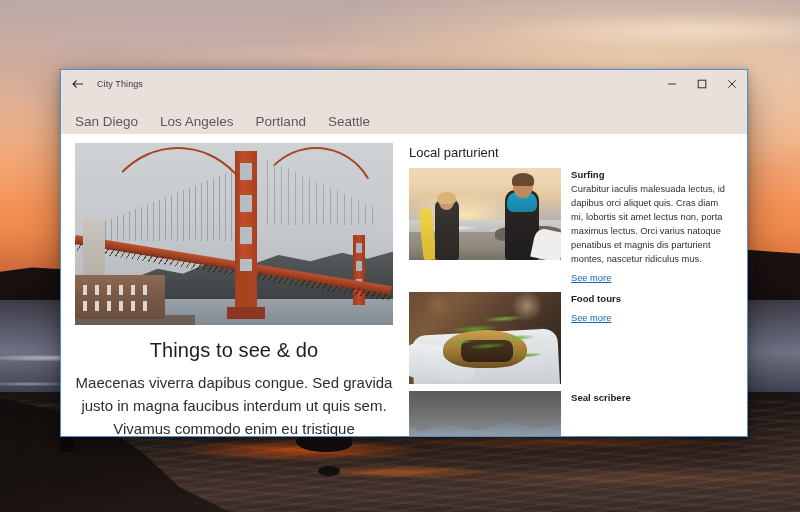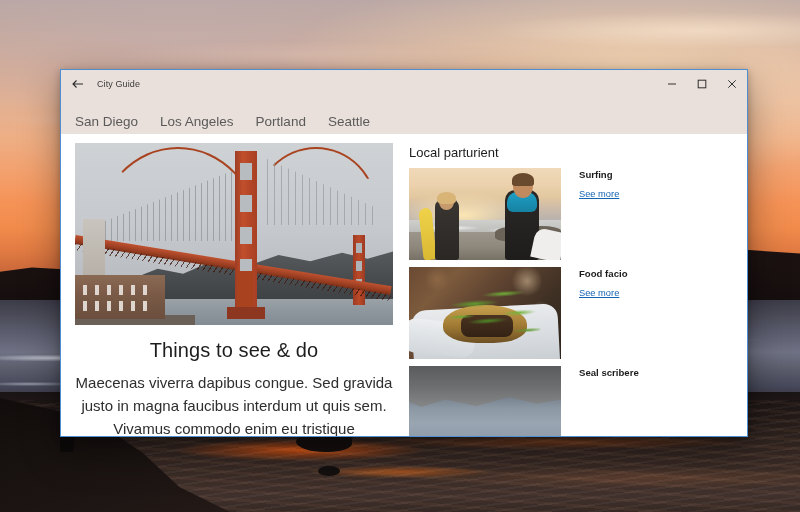--- a/index.html
+++ b/index.html
@@ -320,21 +320,21 @@
     flex: 1;
     padding: 0 14px 0 2px;
     overflow: hidden;
   }
   .right-heading {
     font-size: 13px; color: #1d1d1d; font-weight: 400;
     margin: 2px 0 8px 0;
   }
   .activity-list { display: flex; flex-direction: column; }
   .activity {
-    display: flex; gap: 18px;
+    display: flex; gap: 10px;
     padding-bottom: 7px;
   }
   .act-thumb {
     width: 152px; height: 92px;
     flex: none;
     position: relative; overflow: hidden;
   }
   .act-text { flex: 1; min-width: 0; padding-top: 1px; }
   .act-title {
     font-size: 9.6px; font-weight: bold; color: #1b1b1b;
@@ -476,21 +476,21 @@
   <div class="wp-layer wp-figure"></div>
 
   <div id="app-window">
 
     <div class="titlebar">
       <div class="back-btn">
         <svg width="12" height="10" viewBox="0 0 12 10" fill="none" stroke="#2a2a2a" stroke-width="1.1">
           <path d="M11 5H1M4.5 1.5 1 5l3.5 3.5"></path>
         </svg>
       </div>
-      <div class="app-title">City Guide</div>
+      <div class="app-title">City Things</div>
       <div class="win-controls">
         <div class="win-btn">
           <svg width="10" height="10" viewBox="0 0 10 10" stroke="#303030" stroke-width="1">
               <path d="M1 5h8"></path>
             </svg>
         </div>
         <div class="win-btn">
           <svg width="10" height="10" viewBox="0 0 10 10" fill="none" stroke="#303030" stroke-width="1">
               <rect x="1.2" y="1.2" width="7.6" height="7.6"></rect>
             </svg>
@@ -579,36 +579,37 @@
                 <div class="t-fig-f-head"></div>
                 <div class="t-fig-f-hair"></div>
               <div class="t-fig-m"></div>
                 <div class="t-fig-m-hood"></div>
               <div class="t-fig-m-head"></div>
                 <div class="t-fig-m-hair"></div>
               <div class="t-board-w"></div>
             </div>
             <div class="act-text">
               <div class="act-title">Surfing</div>
+              <div class="act-body">Curabitur iaculis malesuada lectus, id dapibus orci aliquet quis. Cras diam mi, lobortis sit amet lectus non, porta maximus lectus. Orci varius natoque penatibus et magnis dis parturient montes, nascetur ridiculus mus.</div>
               <a class="act-link" href="#">See more</a>
             </div>
           </div>
 
           <div class="activity">
             <div class="act-thumb">
               <div class="t-food-bg"></div>
                 <div class="t-food-blur"></div>
               <div class="t-plate"></div>
                 <div class="t-plate2"></div>
               <div class="t-food-mound"></div>
                 <div class="t-food-meat"></div>
               <div class="t-greens"></div>
             </div>
             <div class="act-text">
-              <div class="act-title">Food facio</div>
+              <div class="act-title">Food tours</div>
               <a class="act-link" href="#">See more</a>
             </div>
           </div>
 
           <div class="activity">
             <div class="act-thumb">
               <div class="t-seal-bg"></div>
               <div class="t-seal-rock"></div>
 
             </div>

